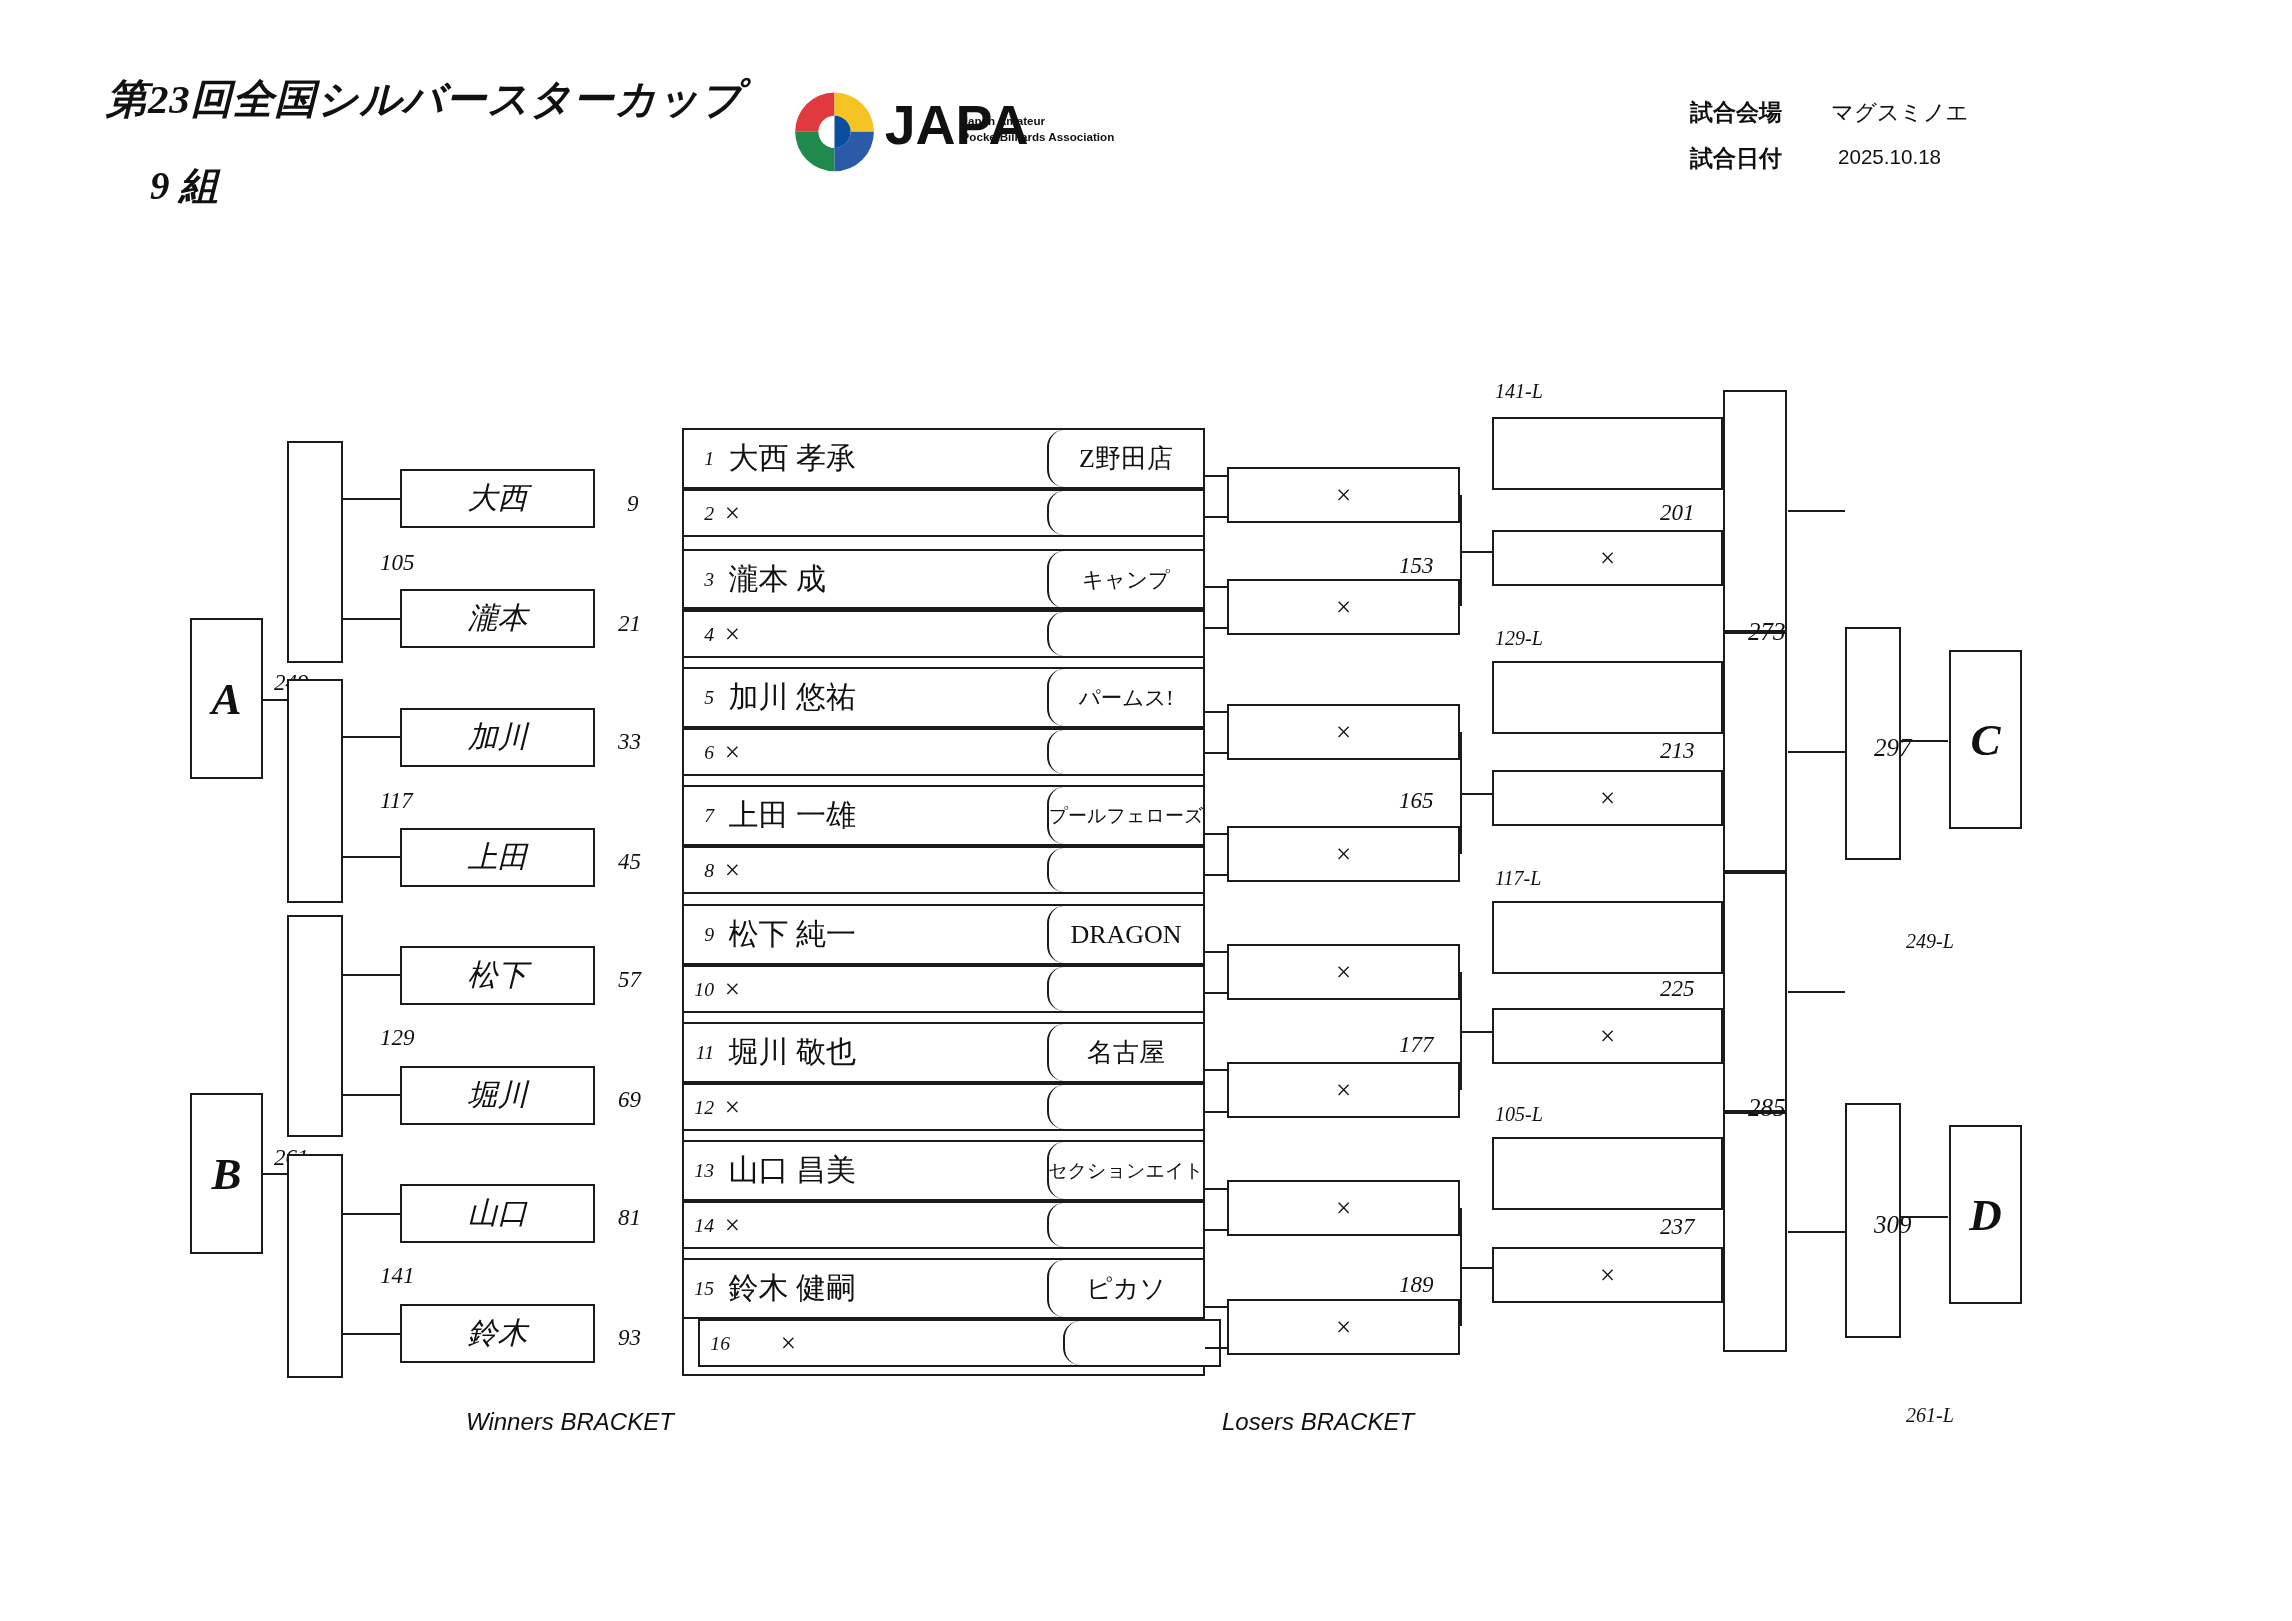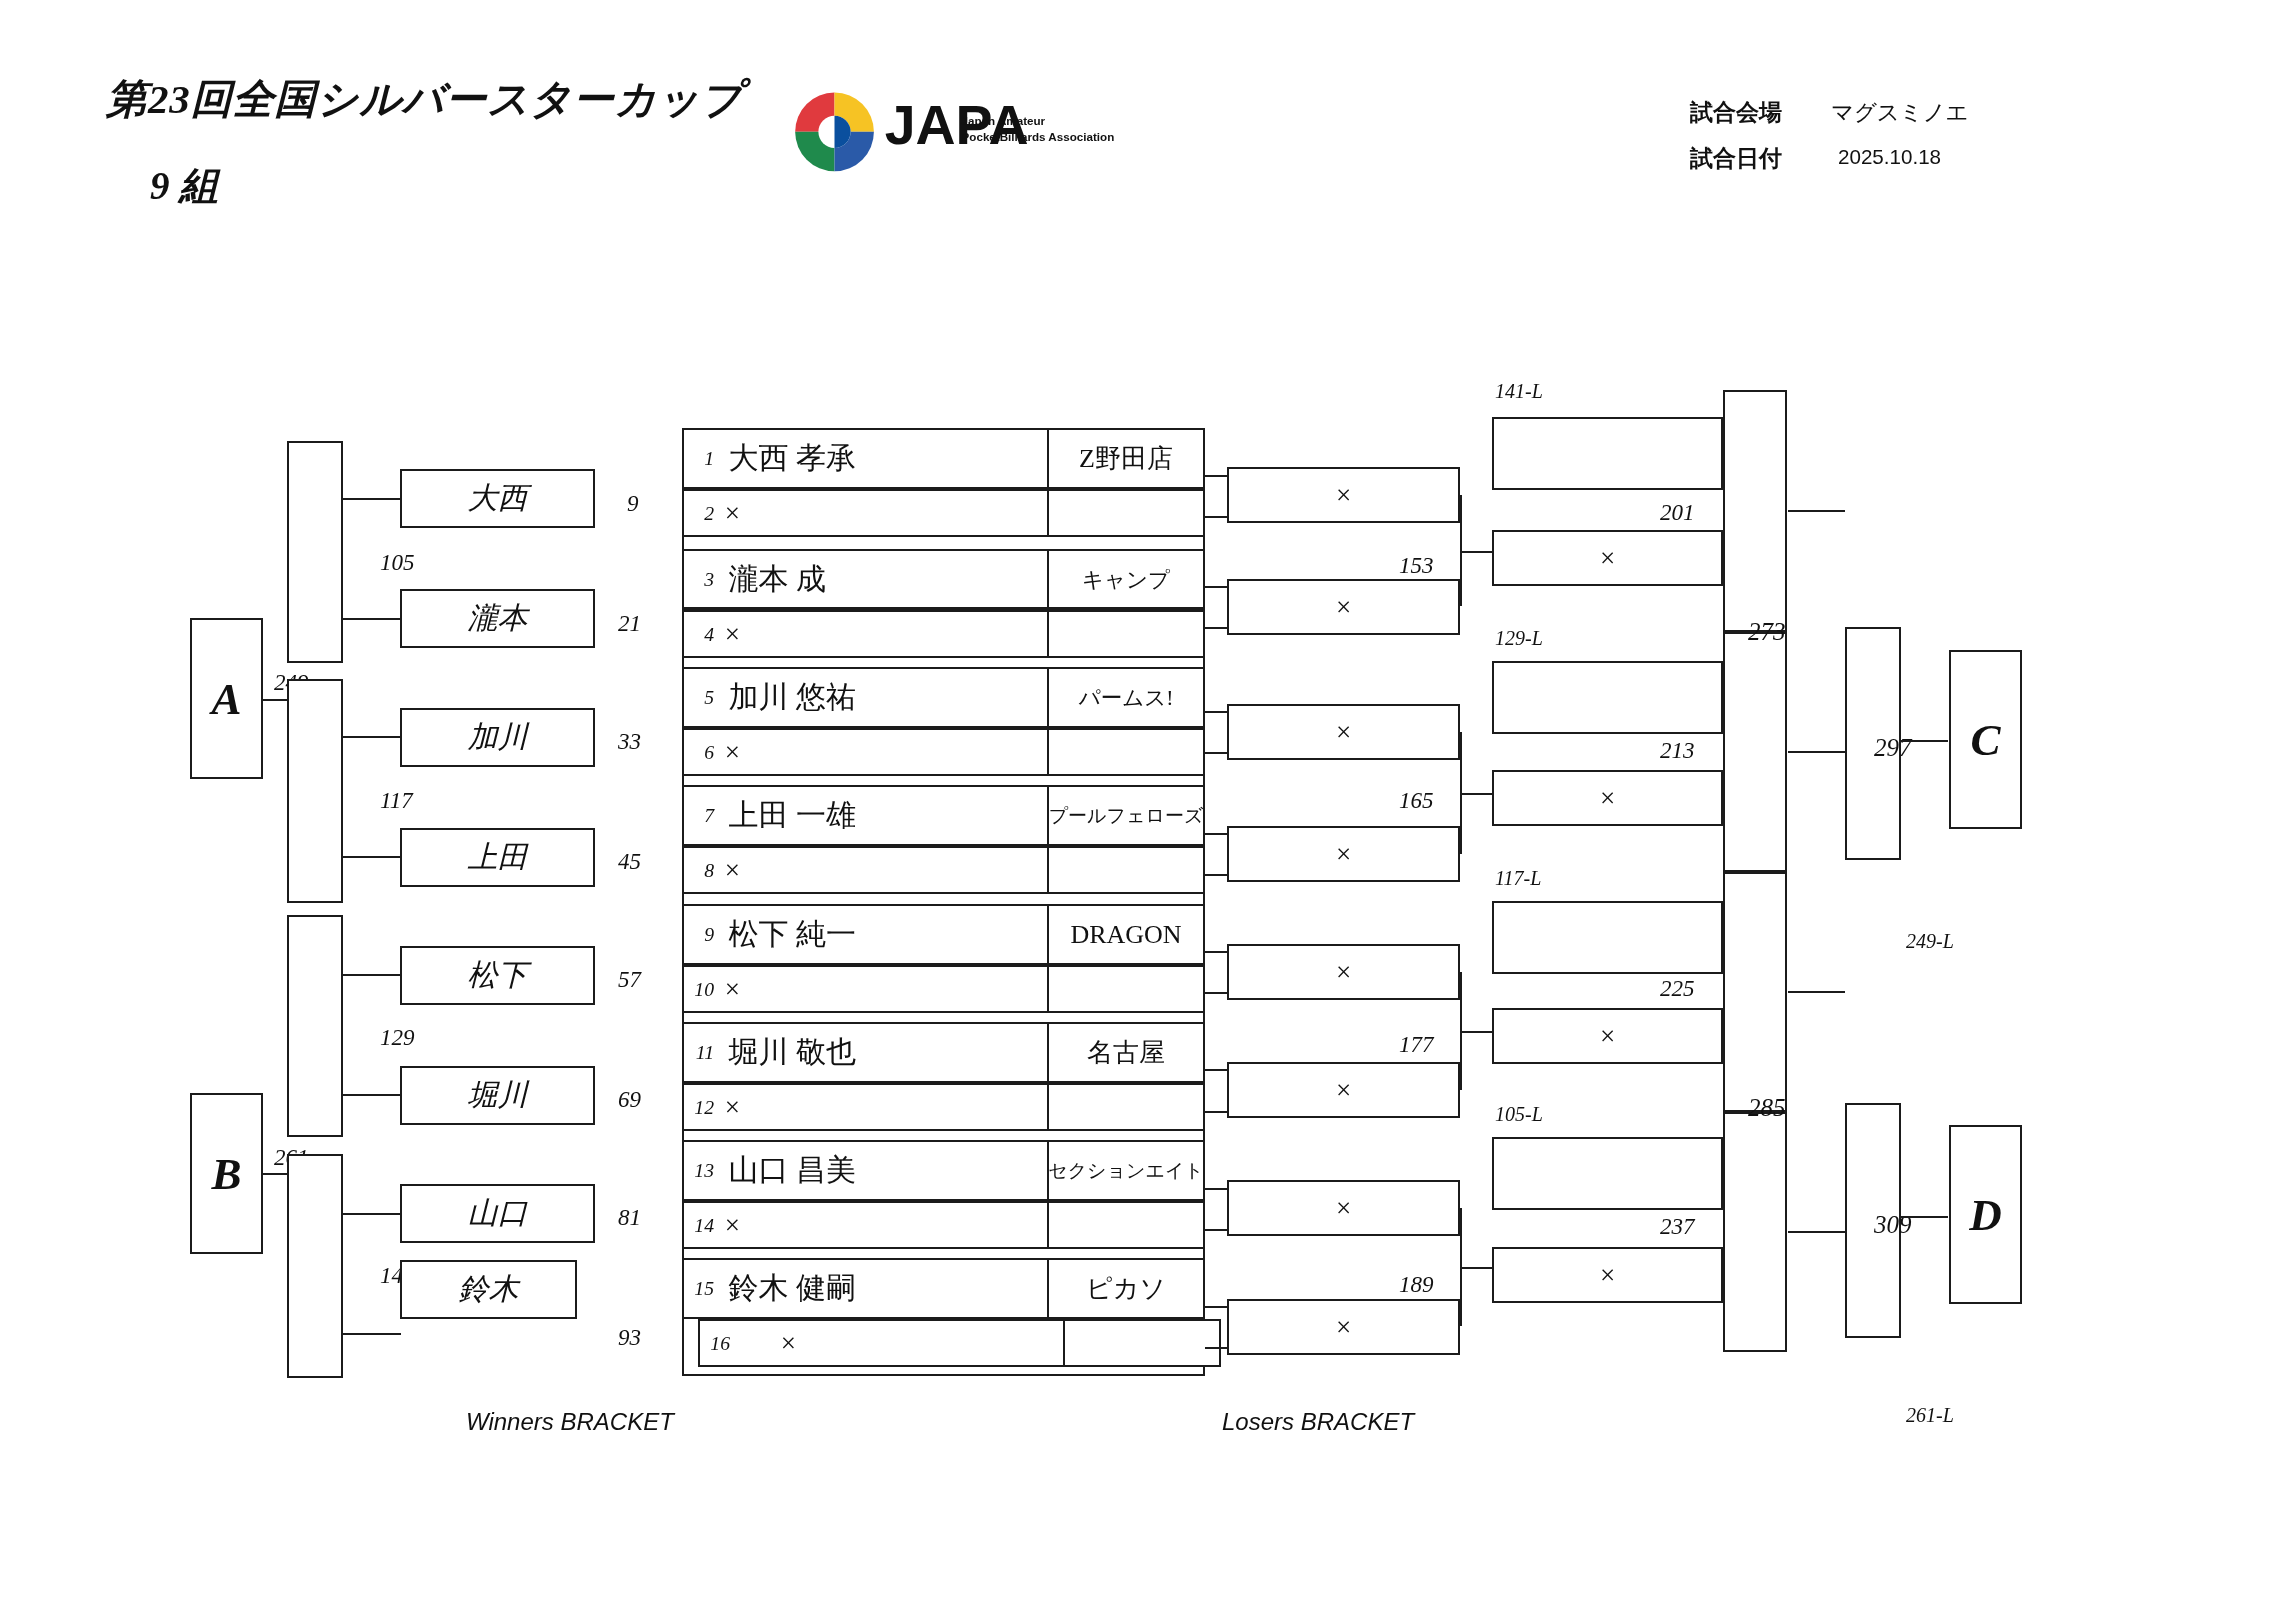--- a/index.html
+++ b/index.html
@@ -74,20 +74,21 @@
     overflow:hidden;
   }
   .pteam{
     width:154px;flex:none;
     border-left:2.2px solid #1b1b1b;
     height:100%;
     display:flex;align-items:center;justify-content:center;
     font-size:26px;
     white-space:nowrap;
     overflow:hidden;
+    border-radius:17px;
   }
   .pteam.small{font-size:21.5px;}
   .pteam.xsmall{font-size:19px;}
   .xrow{
     font-size:27px;
     padding-left:5.4px;
   }
   .num{
     font-size:23px;font-style:italic;
     position:absolute;
@@ -182,21 +183,21 @@
 
 <div class="abs namebox" style="left:400px;top:946px;width:195px;height:59px;">松下</div>
 <div class="abs num" style="left:618px;top:967px;">57</div>
 
 <div class="abs namebox" style="left:400px;top:1066px;width:195px;height:59px;">堀川</div>
 <div class="abs num" style="left:618px;top:1087px;">69</div>
 
 <div class="abs namebox" style="left:400px;top:1184px;width:195px;height:59px;">山口</div>
 <div class="abs num" style="left:618px;top:1205px;">81</div>
 
-<div class="abs namebox" style="left:400px;top:1260px;width:177px;height:59px;">鈴木</div>
+<div class="abs namebox" style="left:400px;top:1304px;width:195px;height:59px;">鈴木</div>
 <div class="abs num" style="left:618px;top:1325px;">93</div>
 
 <div class="abs line hline" style="left:342px;top:498px;width:59px;"></div>
 <div class="abs line hline" style="left:342px;top:618px;width:59px;"></div>
 <div class="abs line hline" style="left:342px;top:736px;width:59px;"></div>
 <div class="abs line hline" style="left:342px;top:856px;width:59px;"></div>
 <div class="abs line hline" style="left:342px;top:974px;width:59px;"></div>
 <div class="abs line hline" style="left:342px;top:1094px;width:59px;"></div>
 <div class="abs line hline" style="left:342px;top:1213px;width:59px;"></div>
 <div class="abs line hline" style="left:342px;top:1333px;width:59px;"></div>

